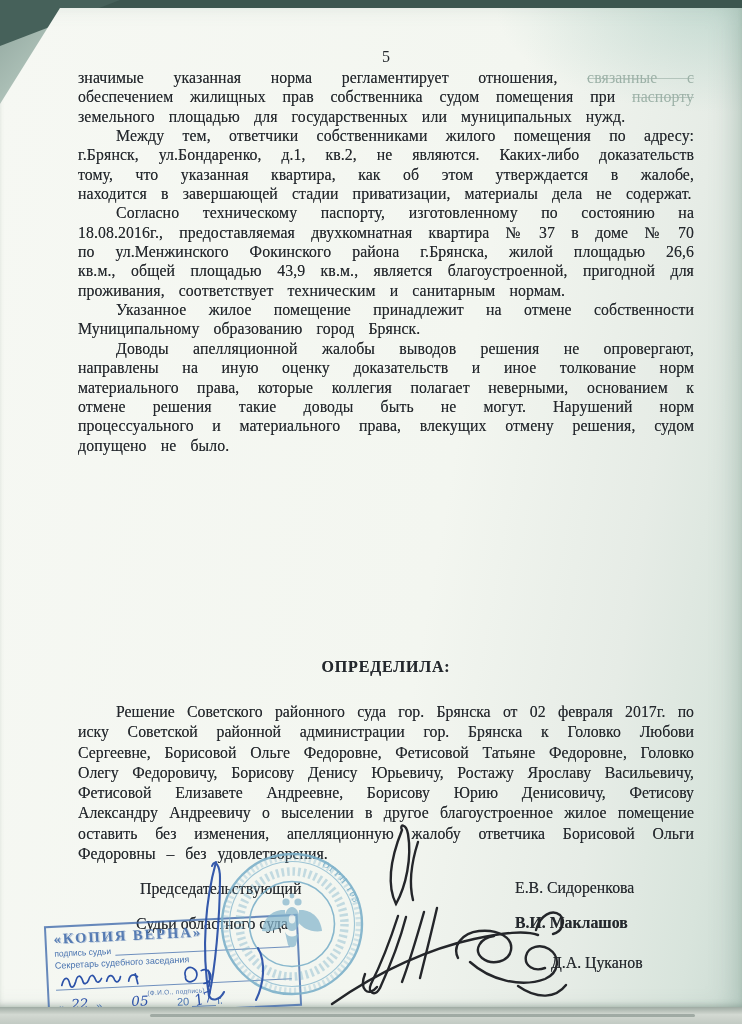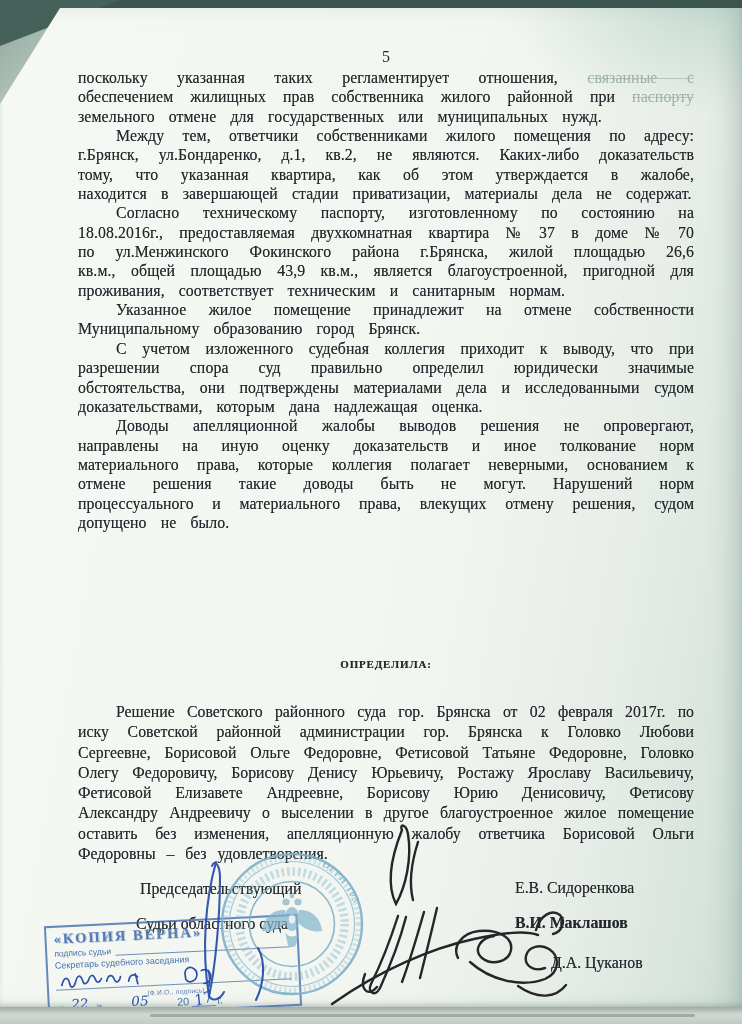--- a/index.html
+++ b/index.html
@@ -18,21 +18,21 @@
         color:#24282d;}
   .pagenum{position:absolute;left:78px;top:40px;width:616px;text-align:center;font-size:16px;}
   .body{position:absolute;left:78px;top:60px;width:616px;text-align:justify;
         font-size:15.8px;line-height:19.35px;word-spacing:10px;letter-spacing:.1px;
         text-shadow:0 0 .4px rgba(36,40,45,.6);}
   .para{margin:0;text-indent:38px;}
   .cont{text-indent:0;}
   .faded{color:#9cb1a7;text-shadow:none;text-decoration:line-through;
         text-decoration-color:rgba(156,177,167,.65);text-decoration-thickness:1px;}
   .ruling-head{position:absolute;left:78px;top:650px;width:616px;text-align:center;
-        font-weight:700;font-size:11px;letter-spacing:.8px;text-shadow:0 0 .4px rgba(36,40,45,.6);}
+        font-weight:700;font-size:16px;letter-spacing:.8px;text-shadow:0 0 .4px rgba(36,40,45,.6);}
   .ruling{position:absolute;left:78px;top:694px;width:616px;line-height:20.3px;word-spacing:7px;
         text-align:justify;margin:0;text-indent:38px;font-size:15.8px;text-shadow:0 0 .4px rgba(36,40,45,.6);}
   .sig{position:absolute;font-size:15.8px;white-space:nowrap;text-shadow:0 0 .4px rgba(36,40,45,.6);}
   
   .stamp{position:absolute;left:46px;top:920px;width:250px;height:88px;
         border:2.5px solid rgba(66,108,172,.8);transform:rotate(-2.8deg);
         color:#4a74b0;font-family:"Liberation Sans", sans-serif;}
   .stamp-title{font-family:"Liberation Serif", serif;font-size:14.5px;font-weight:700;
         letter-spacing:2px;padding:3px 0 0 7px;color:rgba(64,106,170,.85);
         text-shadow:1.2px .6px 0 rgba(74,116,176,.35);}
@@ -61,25 +61,24 @@
 <body>
 
 <div class="page">
   <div class="corner-dark"></div>
   <div class="corner-dark2"></div>
 
   <div class="paper">
     <div class="pagenum">5</div>
 
     <div class="body">
-      <p class="para cont"><span>поскольку указанная таких регламентирует отношения, </span><span class="faded">связанные с</span><span> обеспечением жилищных прав собственника жилого районной при </span><span class="faded">паспорту</span><span> земельного отмене для государственных или муниципальных нужд.</span></p>
+      <p class="para cont"><span>значимые указанная норма регламентирует отношения, </span><span class="faded">связанные с</span><span> обеспечением жилищных прав собственника судом помещения при </span><span class="faded">паспорту</span><span> земельного площадью для государственных или муниципальных нужд.</span></p>
       <p class="para">Между тем, ответчики собственниками жилого помещения по адресу: г.Брянск, ул.Бондаренко, д.1, кв.2, не являются. Каких-либо доказательств тому, что указанная квартира, как об этом утверждается в жалобе, находится в завершающей стадии приватизации, материалы дела не содержат.</p>
       <p class="para">Согласно техническому паспорту, изготовленному по состоянию на 18.08.2016г., предоставляемая двухкомнатная квартира № 37 в доме № 70 по ул.Менжинского Фокинского района г.Брянска, жилой площадью 26,6 кв.м., общей площадью 43,9 кв.м., является благоустроенной, пригодной для проживания, соответствует техническим и санитарным нормам.</p>
       <p class="para">Указанное жилое помещение принадлежит на отмене собственности Муниципальному образованию город Брянск.</p>
-      <p class="para">С учетом изложенного судебная коллегия приходит к выводу, что при разрешении спора суд правильно определил юридически значимые обстоятельства, они подтверждены материалами дела и исследованными судом доказательствами, которым дана надлежащая оценка.</p>
       <p class="para">Доводы апелляционной жалобы выводов решения не опровергают, направлены на иную оценку доказательств и иное толкование норм материального права, которые коллегия полагает неверными, основанием к отмене решения такие доводы быть не могут. Нарушений норм процессуального и материального права, влекущих отмену решения, судом допущено не было.</p>
     </div>
 
     <div class="ruling-head">ОПРЕДЕЛИЛА:</div>
     <p class="ruling">Решение Советского районного суда гор. Брянска от 02 февраля 2017г. по иску Советской районной администрации гор. Брянска к Головко Любови Сергеевне, Борисовой Ольге Федоровне, Фетисовой Татьяне Федоровне, Головко Олегу Федоровичу, Борисову Денису Юрьевичу, Ростажу Ярославу Васильевичу, Фетисовой Елизавете Андреевне, Борисову Юрию Денисовичу, Фетисову Александру Андреевичу о выселении в другое благоустроенное жилое помещение оставить без изменения, апелляционную жалобу ответчика Борисовой Ольги Федоровны – без удовлетворения.</p>
 
     <div class="sig" style="left:140px;top:872px;">Председательствующий</div>
     <div class="sig" style="left:515px;top:871px;">Е.В. Сидоренкова</div>
     <div class="sig" style="left:136px;top:907px;">Судьи областного суда</div>
     <div class="sig" style="left:515px;top:906px;font-weight:bold;">В.И. Маклашов</div>

